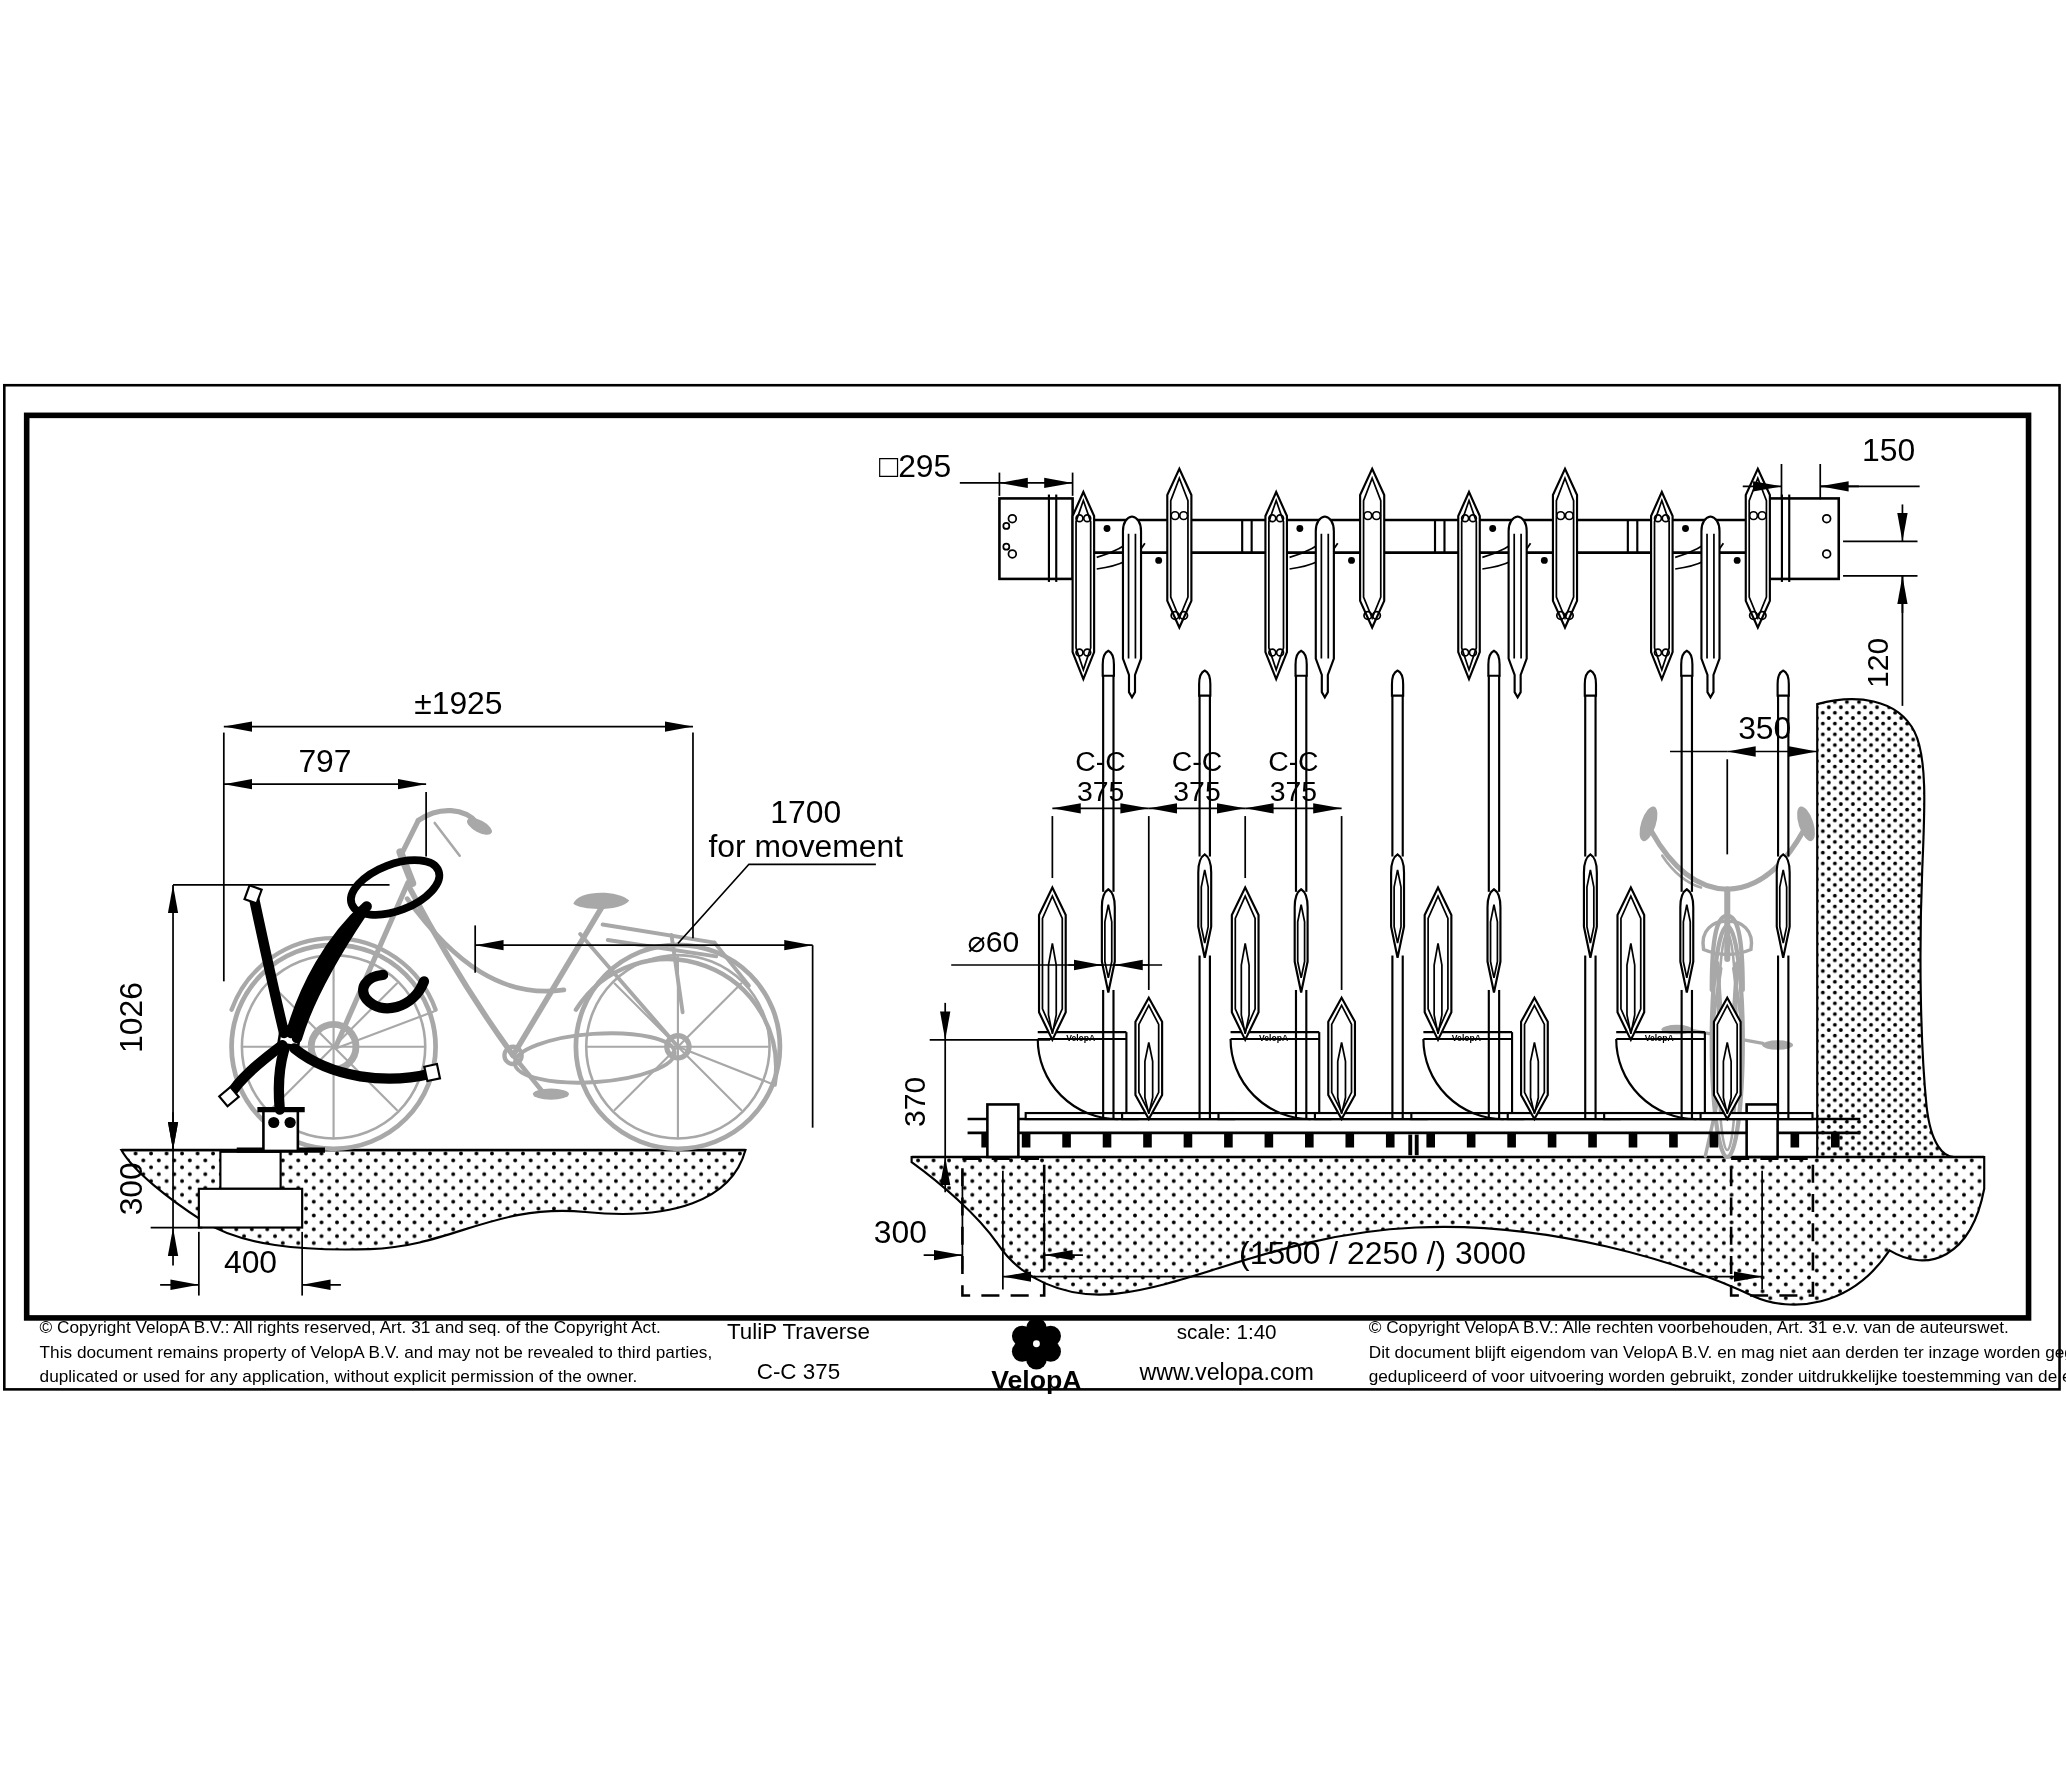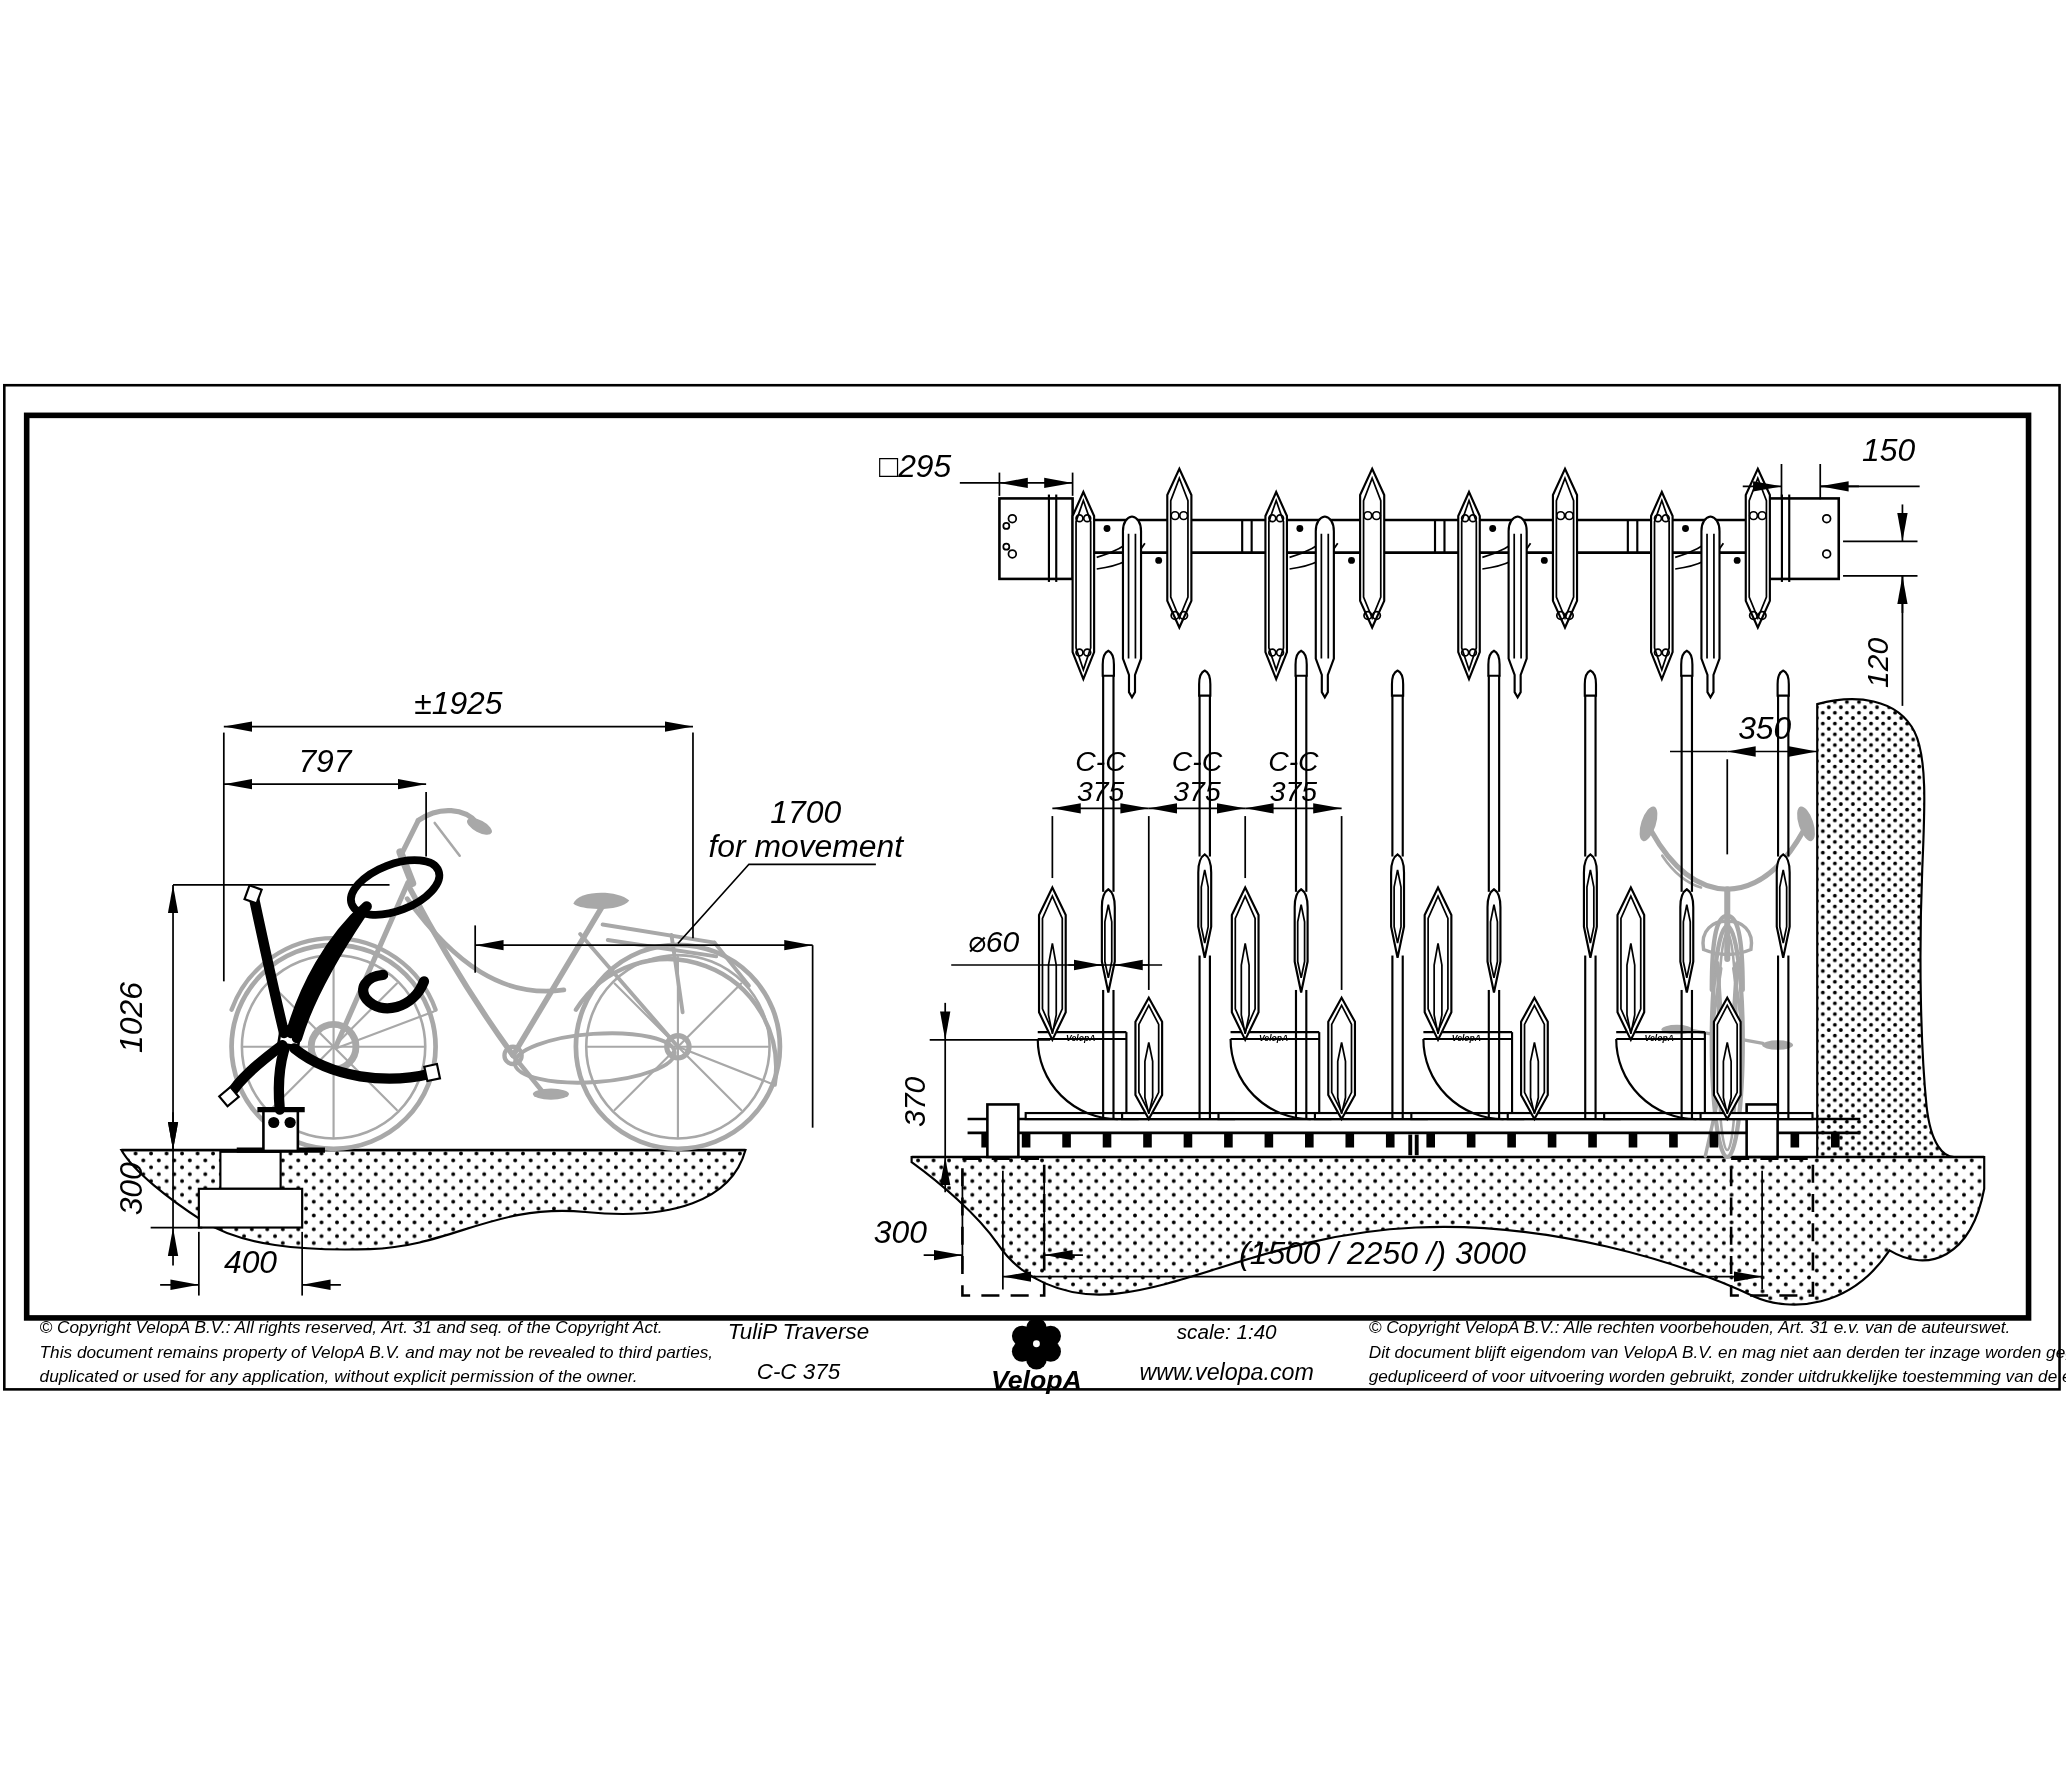--- a/index.html
+++ b/index.html
@@ -1,16 +1,16 @@
 <!DOCTYPE html>
 <html style="font-size:6.9px"><head>
 <meta charset="utf-8">
 <style>
   html,body{margin:0;padding:0;background:#ffffff;}
-  .page{width:100%;font-style:italic;}
+  .page{width:100%;}
   svg{display:block;width:100%;height:auto;background:#ffffff;}
   svg text{font-family:"Liberation Sans","DejaVu Sans",sans-serif;fill:#000;}
   .ln{stroke:#000;fill:none;stroke-width:6;}
   .det{stroke:#000;fill:none;stroke-width:5;}
   .thin{stroke:#000;fill:none;stroke-width:4;}
   .wfill{fill:#fff;stroke:#000;stroke-width:5;}
   .wfill6{fill:#fff;stroke:#000;stroke-width:6;}
   .dim{stroke:#000;fill:none;stroke-width:4;}
   .arrB{marker-start:url(#arr);marker-end:url(#arr);}
   .arrE{marker-end:url(#arr);}

